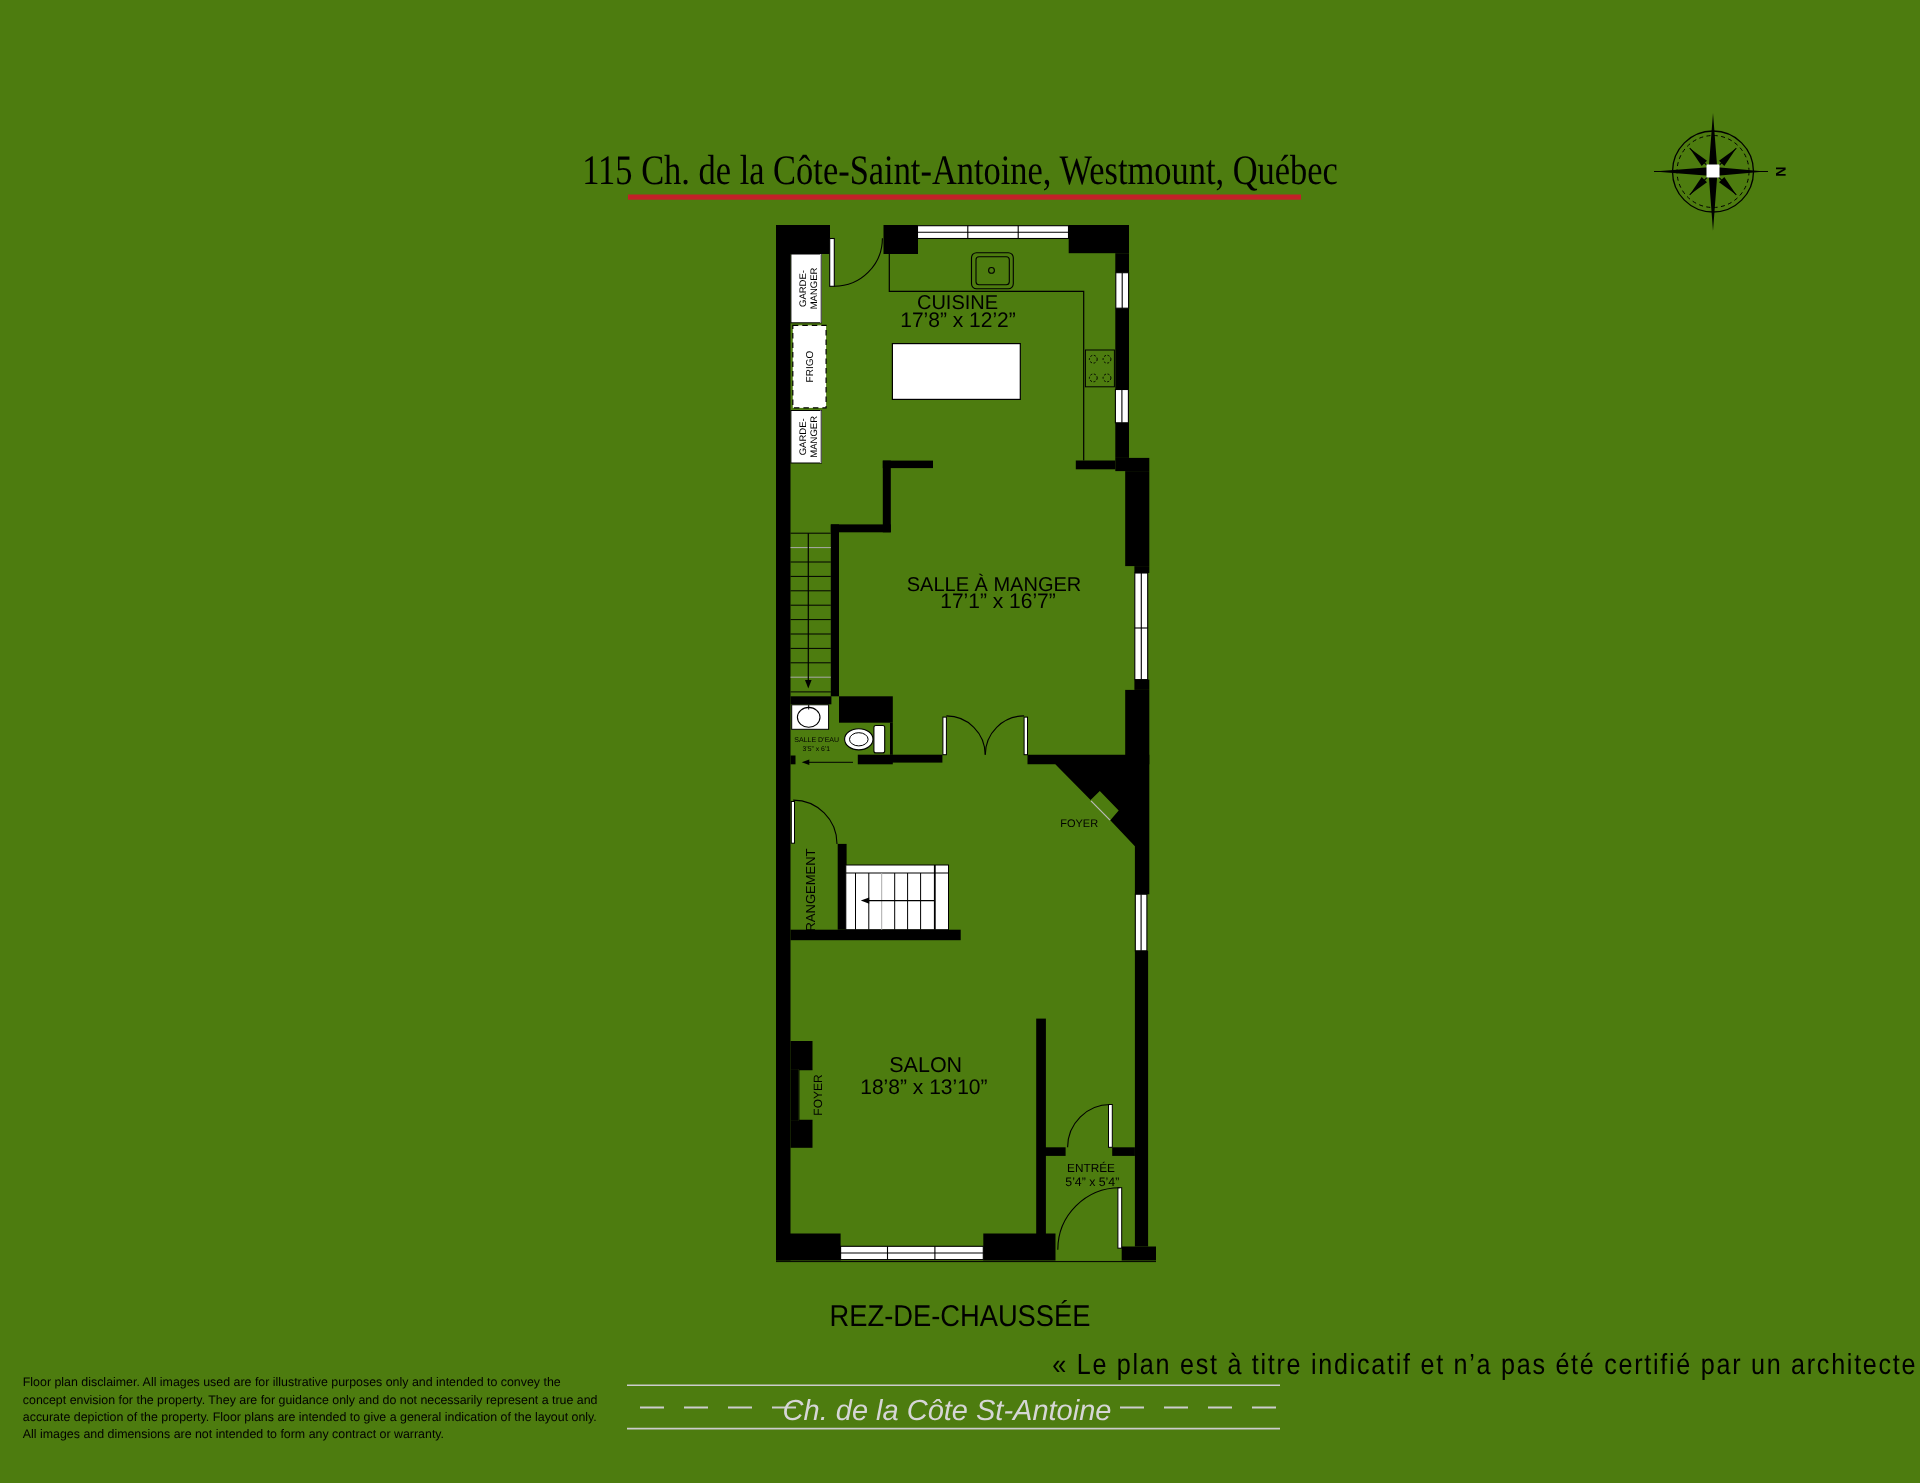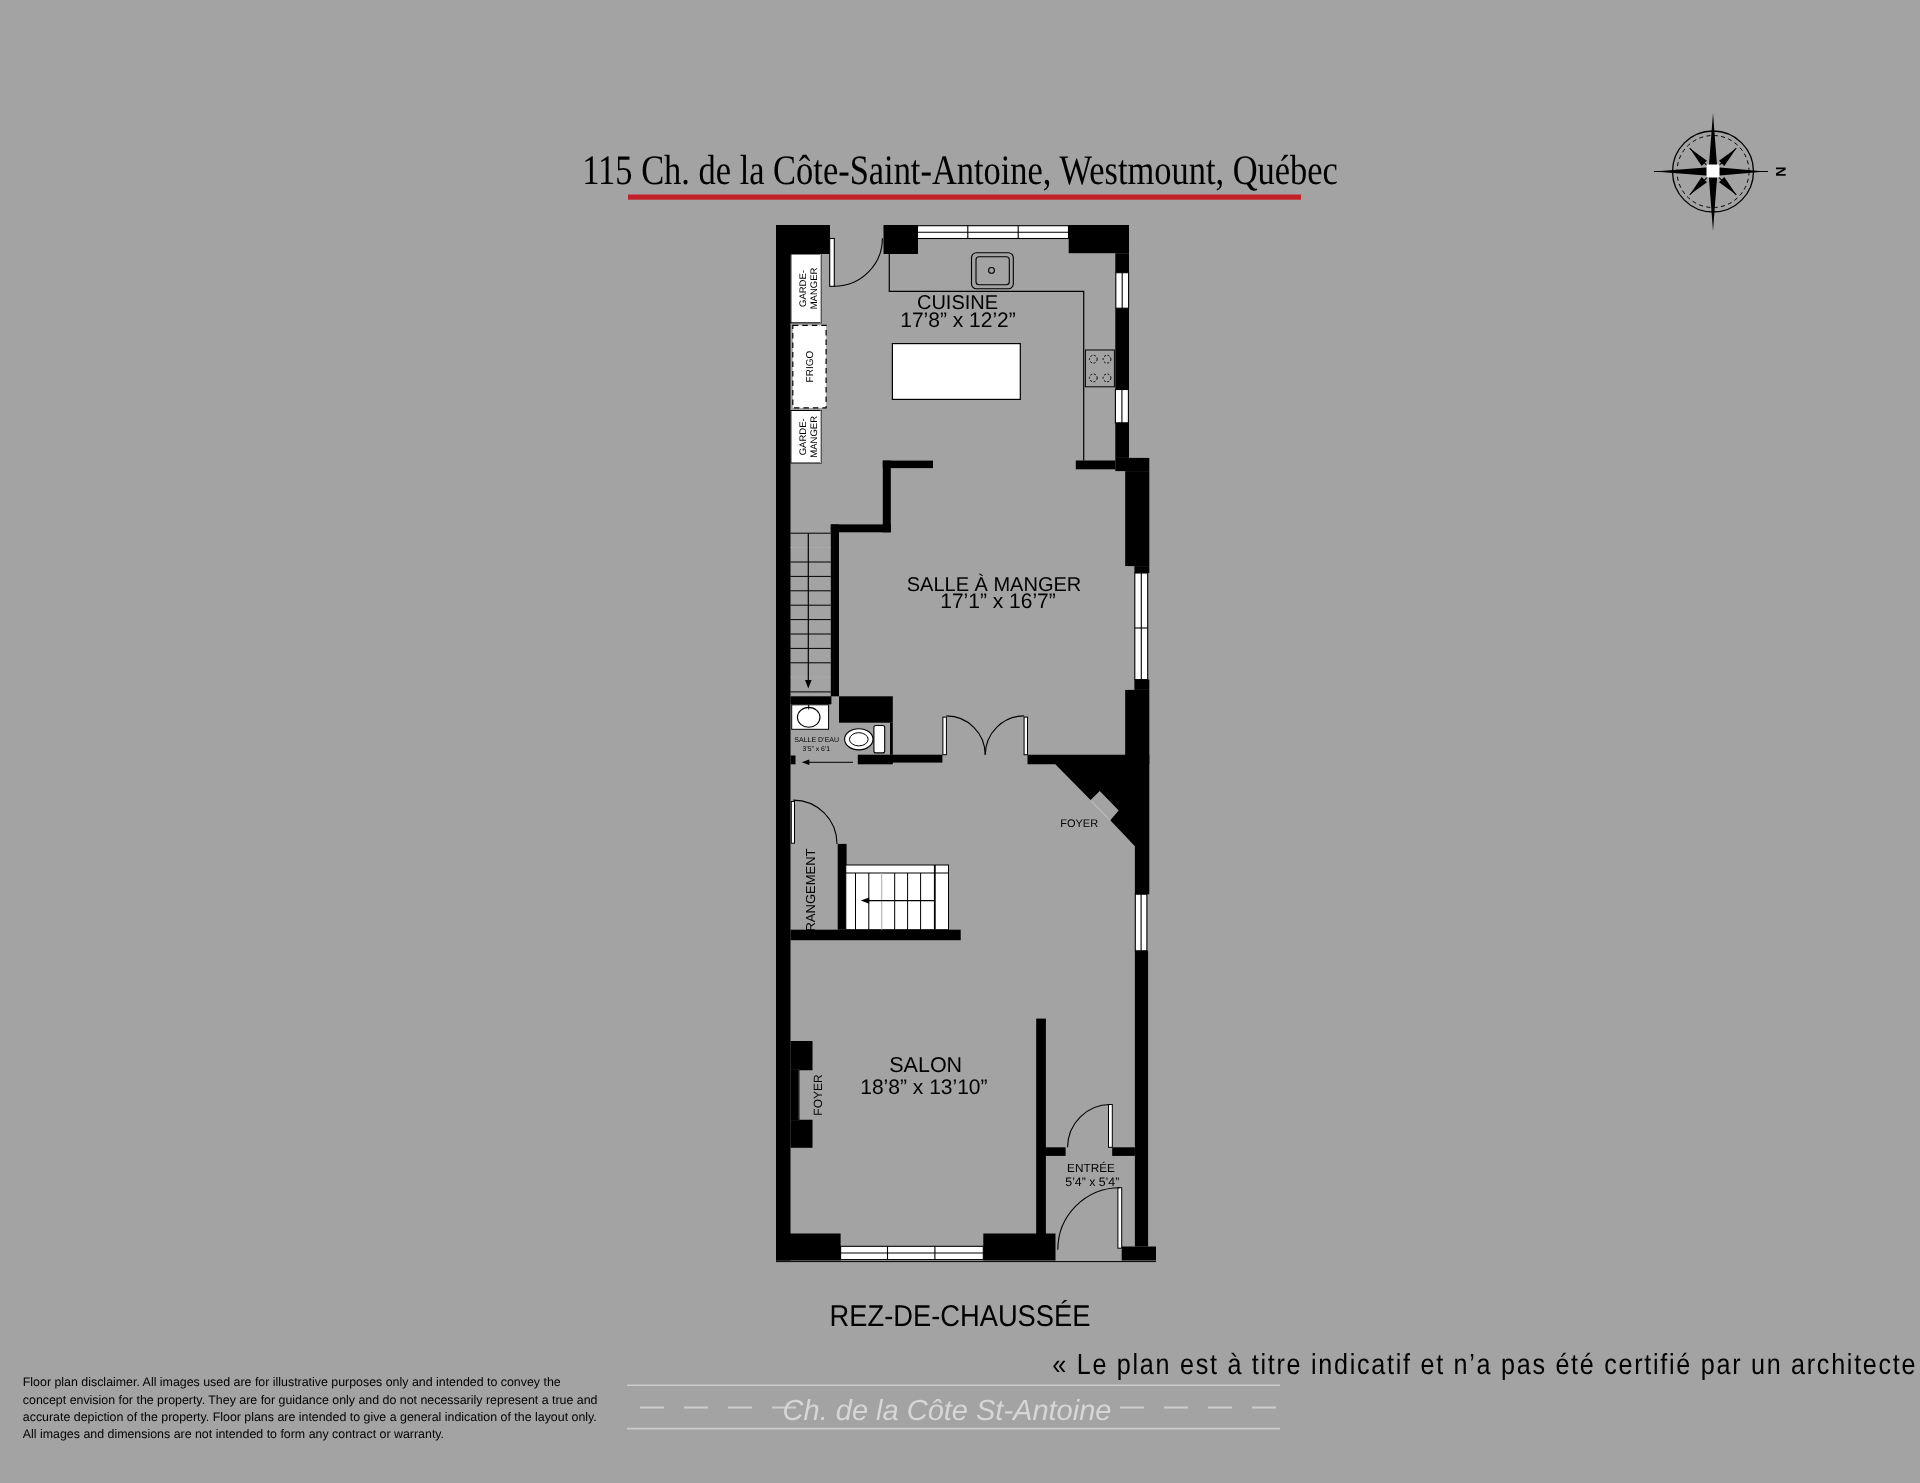--- a/index.html
+++ b/index.html
@@ -1,16 +1,16 @@
 <!DOCTYPE html>
 <html><head>
 <meta charset="utf-8">
 <style>
   html,body{margin:0;padding:0;background:#fff;}
-  .page{position:relative;width:1920px;height:1483px;background:#a3a3a3;overflow:hidden;}
+  .page{position:relative;width:1920px;height:1483px;background:#4d7c0f;overflow:hidden;}
   svg{position:absolute;left:0;top:0;}
   text{font-family:"Liberation Sans",sans-serif;fill:#000;text-rendering:geometricPrecision;}
 </style>
 </head>
 <body>
 <div class="page">
 <svg width="1920" height="1483" viewBox="0 0 1920 1483">
 
 <text transform="translate(960,184) scale(0.82,1)" text-anchor="middle" style="font-family:'Liberation Serif',serif;font-size:42px;">115 Ch. de la Côte-Saint-Antoine, Westmount, Québec</text>
 

